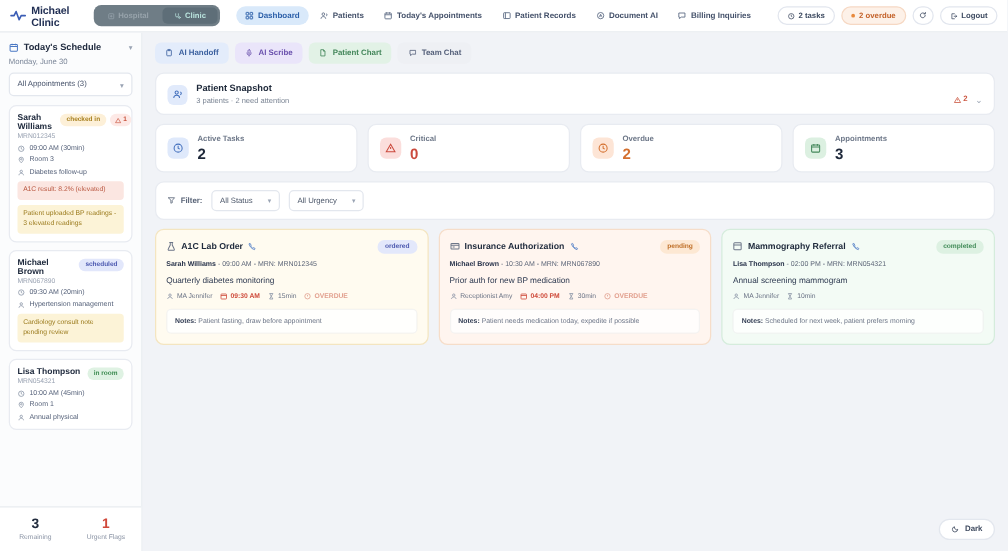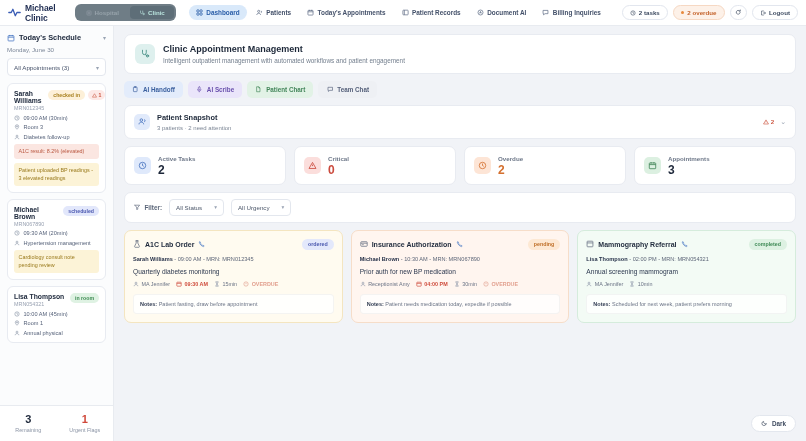--- a/index.html
+++ b/index.html
@@ -117,21 +117,21 @@
     padding: 5px 8px; font-size: 6.3px; font-weight: bold; white-space: nowrap;
   }
   .abtn .ic { width: 7px; height: 7px; display: flex; align-items: center; justify-content: center; }
   .abtn.blue { background: #e3ecfb; color: #3a5f9e; }
   .abtn.purple { background: #eae5fa; color: #6a51ad; }
   .abtn.green { background: #e2f2e6; color: #43865a; }
   .abtn.slate { background: #eef0f4; color: #55607a; }
 
   .snapshot {
     background: #fff; border: 1px solid #e8ebf1; border-radius: 7px;
-    padding: 7px 9px; display: flex; align-items: center; gap: 7px;
+    padding: 7px 9px; display: flex; align-items: flex-end; gap: 7px;
   }
   .snap-ic {
     width: 16px; height: 16px; border-radius: 5px; background: #e1eafb;
     display: flex; align-items: center; justify-content: center; color: #4571bd; flex: 0 0 16px;
   }
   .snap-title { font-size: 7.4px; font-weight: bold; color: #1c2738; }
   .snap-sub { font-size: 6px; color: #7c8695; margin-top: 2.5px; }
   .snap-right { margin-left: auto; display: flex; align-items: center; gap: 6px; }
   .snap-alert { display: flex; align-items: center; gap: 2px; font-size: 6.2px; font-weight: bold; color: #cd5a45; }
   .snap-caret { color: #99a3b3; font-size: 7px; }
@@ -484,33 +484,20 @@
         </div>
         <div class="sb-stat">
           <div class="n red">1</div>
           <div class="l">Urgent Flags</div>
         </div>
       </div>
     </div>
 
     <div class="main">
 
-      <div class="banner">
-        <div class="banner-ic">
-          <svg viewBox="0 0 16 16" width="10" height="10" fill="none" stroke="currentColor" stroke-width="1.3" stroke-linecap="round">
-              <path d="M4 2v4a3 3 0 006 0V2"></path>
-              <circle cx="12" cy="11" r="1.8"></circle>
-              <path d="M9 9.2v.4a3 3 0 003 1.4"></path>
-            </svg>
-        </div>
-        <div>
-          <div class="banner-title">Clinic Appointment Management</div>
-          <div class="banner-sub">Intelligent outpatient management with automated workflows and patient engagement</div>
-        </div>
-      </div>
 
       <div class="actions">
         <div class="abtn blue">
           <span class="ic">
             <svg viewBox="0 0 12 12" width="6.5" height="6.5" fill="none" stroke="currentColor" stroke-width="1.2">
                 <rect x="2.6" y="2" width="6.8" height="8.4" rx="1"></rect>
                 <rect x="4.4" y="1" width="3.2" height="1.8" rx="0.6"></rect>
               </svg>
           </span>
           <span>AI Handoff</span>

